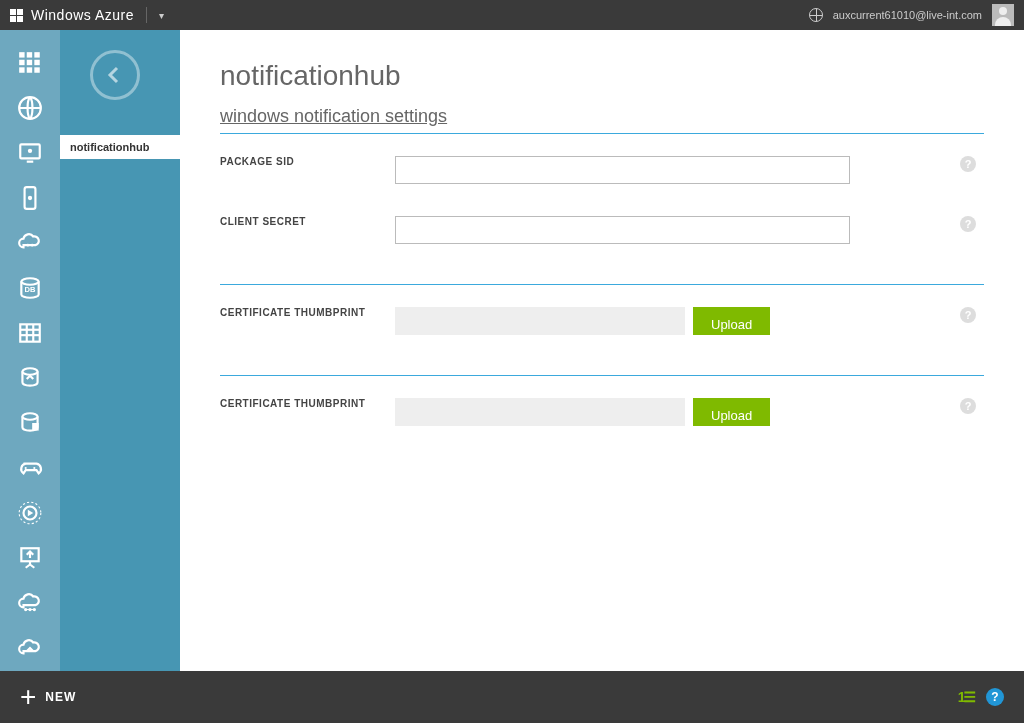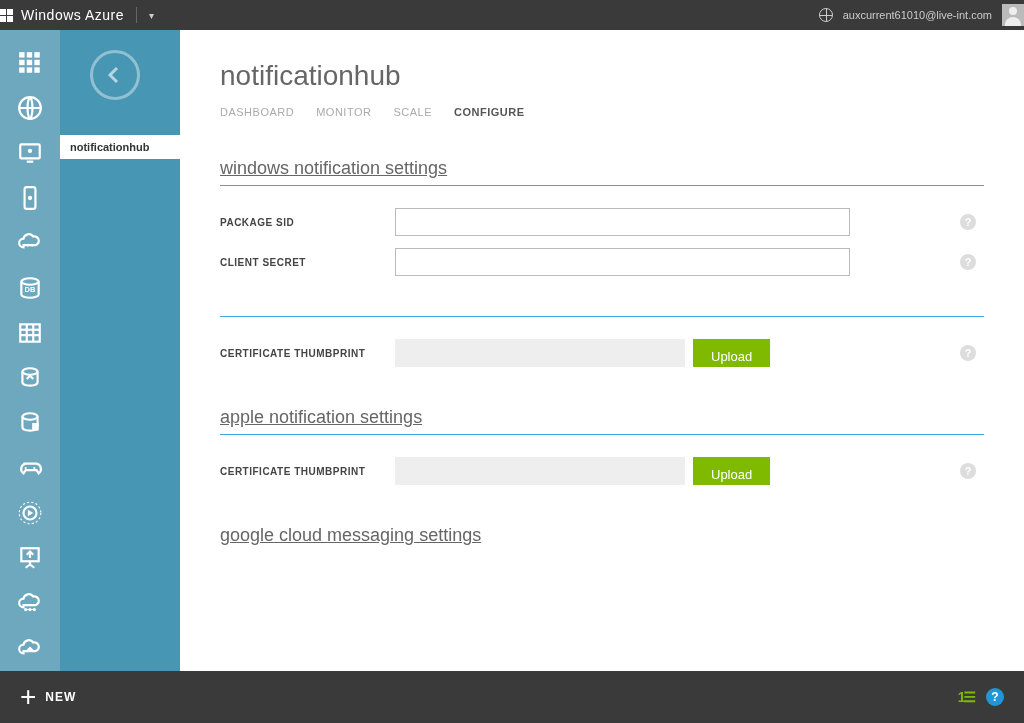--- a/index.html
+++ b/index.html
@@ -1,19 +1,19 @@
 <!DOCTYPE html>
 <html><head>
 <meta charset="utf-8">
 <style>
 * { box-sizing: border-box; margin: 0; padding: 0; }
 body { font-family: "Segoe UI", Tahoma, sans-serif; font-size: 13px; color: #333; background: #fff; width: 1024px; height: 723px; overflow: hidden; }
 
 
-.topbar { height: 30px; background: #3a3a3a; color: #fff; display: flex; align-items: center; padding: 0 0; justify-content: space-between; }
+.topbar { height: 30px; background: #3a3a3a; color: #fff; display: flex; align-items: center; padding: 0 10px; justify-content: space-between; }
 .topbar-left { display: flex; align-items: center; gap: 8px; }
 .topbar-logo-grid { display: grid; grid-template-columns: repeat(2,6px); grid-template-rows: repeat(2,6px); gap: 1px; }
 .topbar-logo-grid span { background: #fff; width: 6px; height: 6px; }
 .topbar-brand { font-size: 14px; font-weight: 400; letter-spacing: 0.5px; }
 .topbar-divider { width: 1px; height: 16px; background: #666; margin: 0 4px; }
 .topbar-chevron { font-size: 10px; color: #ccc; }
 .topbar-right { display: flex; align-items: center; gap: 10px; font-size: 11px; color: #ccc; }
 .topbar-globe { width: 14px; height: 14px; border: 1px solid #ccc; border-radius: 50%; position: relative; display: inline-block; }
 .topbar-globe::before { content: ""; position: absolute; left: 50%; top: 0; bottom: 0; width: 1px; background: #ccc; }
 .topbar-globe::after { content: ""; position: absolute; top: 50%; left: 0; right: 0; height: 1px; background: #ccc; }
@@ -31,21 +31,21 @@
 .back-circle svg { width: 24px; height: 24px; stroke: rgba(255,255,255,0.6); stroke-width: 3; fill: none; }
 .subnav-item { position: absolute; top: 105px; left: 0; right: 0; background: #fff; color: #333; font-size: 11px; font-weight: 600; padding: 6px 10px; cursor: pointer; }
 .content { flex: 1; padding: 30px 40px; overflow-y: auto; position: relative; }
 .page-title { font-size: 28px; font-weight: 300; color: #666; margin-bottom: 14px; }
 .tabs { display: flex; gap: 22px; font-size: 11px; letter-spacing: 0.5px; margin-bottom: 40px; }
 .tab { color: #aaa; cursor: pointer; }
 .tab.active { color: #555; font-weight: 600; }
 
 .section-title { font-size: 18px; font-weight: 300; color: #666; margin-bottom: 6px; text-decoration: underline; }
 .section-hr { border: none; border-top: 1px solid #3ba9dd; margin-bottom: 22px; }
-.field-row { display: flex; align-items: center; margin-bottom: 12px; }
+.field-row { display: flex; margin-bottom: 32px; }
 .field-label { width: 175px; font-size: 10px; font-weight: 700; letter-spacing: 0.5px; color: #444; text-transform: uppercase; }
 .field-input { width: 455px; height: 28px; border: 1px solid #bbb; padding: 0 6px; font-size: 13px; }
 .field-readonly { width: 290px; height: 28px; background: #eee; display: inline-block; }
 .upload-btn { margin-left: 8px; height: 28px; padding: 10px 18px; background: #7fba00; color: #fff; border: none; font-size: 13px; cursor: pointer; }
 .help-icon { margin-left: auto; margin-right: 8px; width: 16px; height: 16px; border-radius: 50%; background: #ddd; color: #fff; display: flex; align-items: center; justify-content: center; font-size: 11px; font-weight: bold; }
 
 .section { margin-bottom: 40px; }
 
 
 .bottombar { height: 52px; background: #3a3a3a; color: #fff; display: flex; align-items: center; padding: 0 20px; justify-content: space-between; }
@@ -193,26 +193,20 @@
     <div class="back-circle">
       <svg viewBox="0 0 24 24">
           <path d="M14 5l-7 7 7 7"></path>
         </svg>
     </div>
     <div class="subnav-item">notificationhub</div>
   </div>
 
   <div class="content">
     <div class="page-title">notificationhub</div>
-    <div class="tabs">
-      <span class="tab">DASHBOARD</span>
-      <span class="tab">MONITOR</span>
-      <span class="tab">SCALE</span>
-      <span class="tab active">CONFIGURE</span>
-    </div>
 
     <div class="section">
       <div class="section-title">windows notification settings</div>
       <hr class="section-hr">
       <div class="field-row">
         <div class="field-label">PACKAGE SID</div>
         <input class="field-input" type="text" value="" style="">
         <span class="help-icon">?</span>
       </div>
       <div class="field-row">
@@ -226,33 +220,29 @@
       <hr class="section-hr">
       <div class="field-row">
         <div class="field-label">CERTIFICATE THUMBPRINT</div>
         <span class="field-readonly"></span>
         <button class="upload-btn">Upload</button>
         <span class="help-icon">?</span>
       </div>
     </div>
 
     <div class="section">
-      <div class="section-title">apple notification settings</div>
       <hr class="section-hr">
       <div class="field-row">
         <div class="field-label">CERTIFICATE THUMBPRINT</div>
         <span class="field-readonly"></span>
         <button class="upload-btn">Upload</button>
         <span class="help-icon">?</span>
       </div>
     </div>
 
-    <div class="section">
-      <div class="section-title">google cloud messaging settings</div>
-    </div>
   </div>
 </div>
 
 <div class="bottombar">
   <div class="new-btn">
     <span class="new-plus">+</span>
     <span>NEW</span>
   </div>
   <div class="bottom-right">
     <span class="status-icon"><span>1</span>☰</span>

